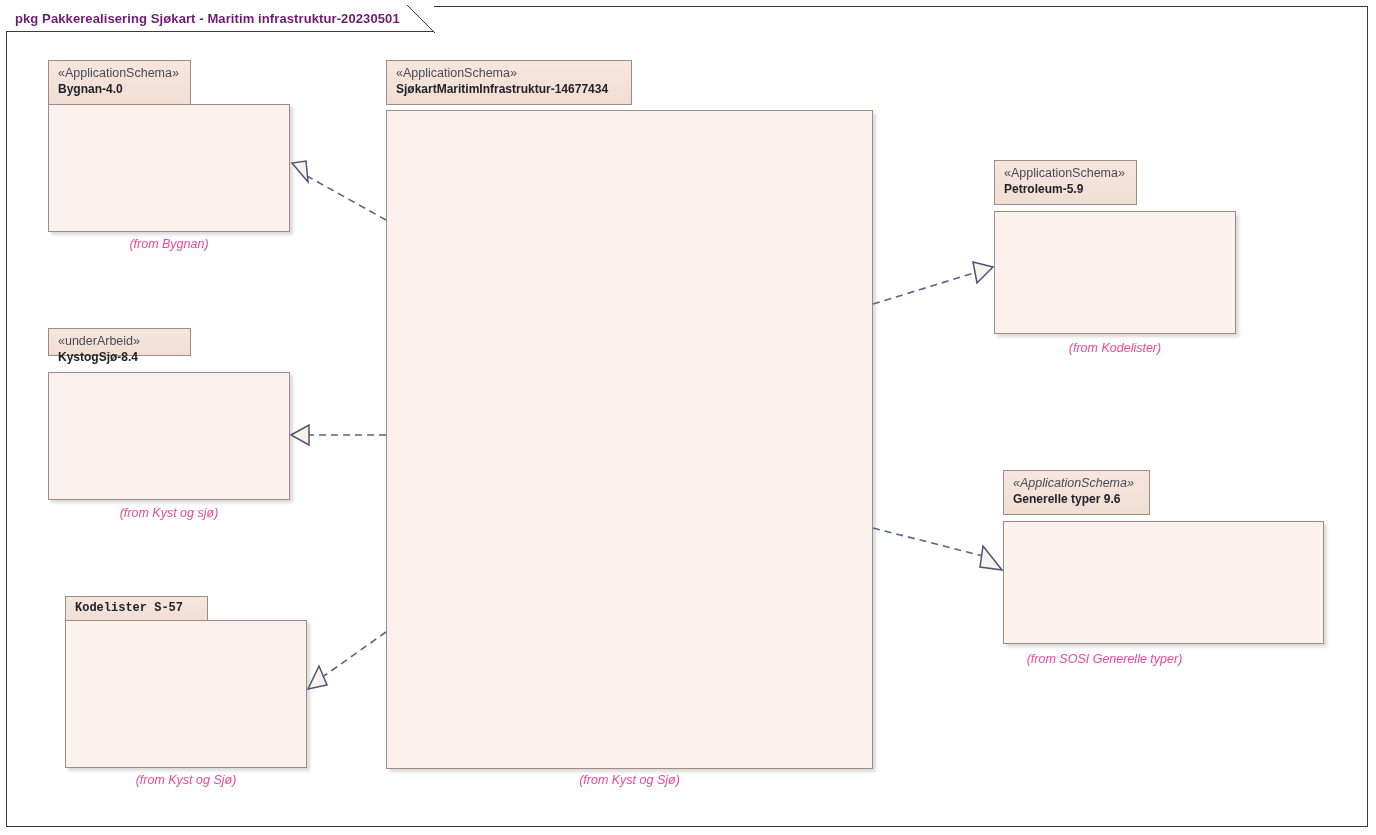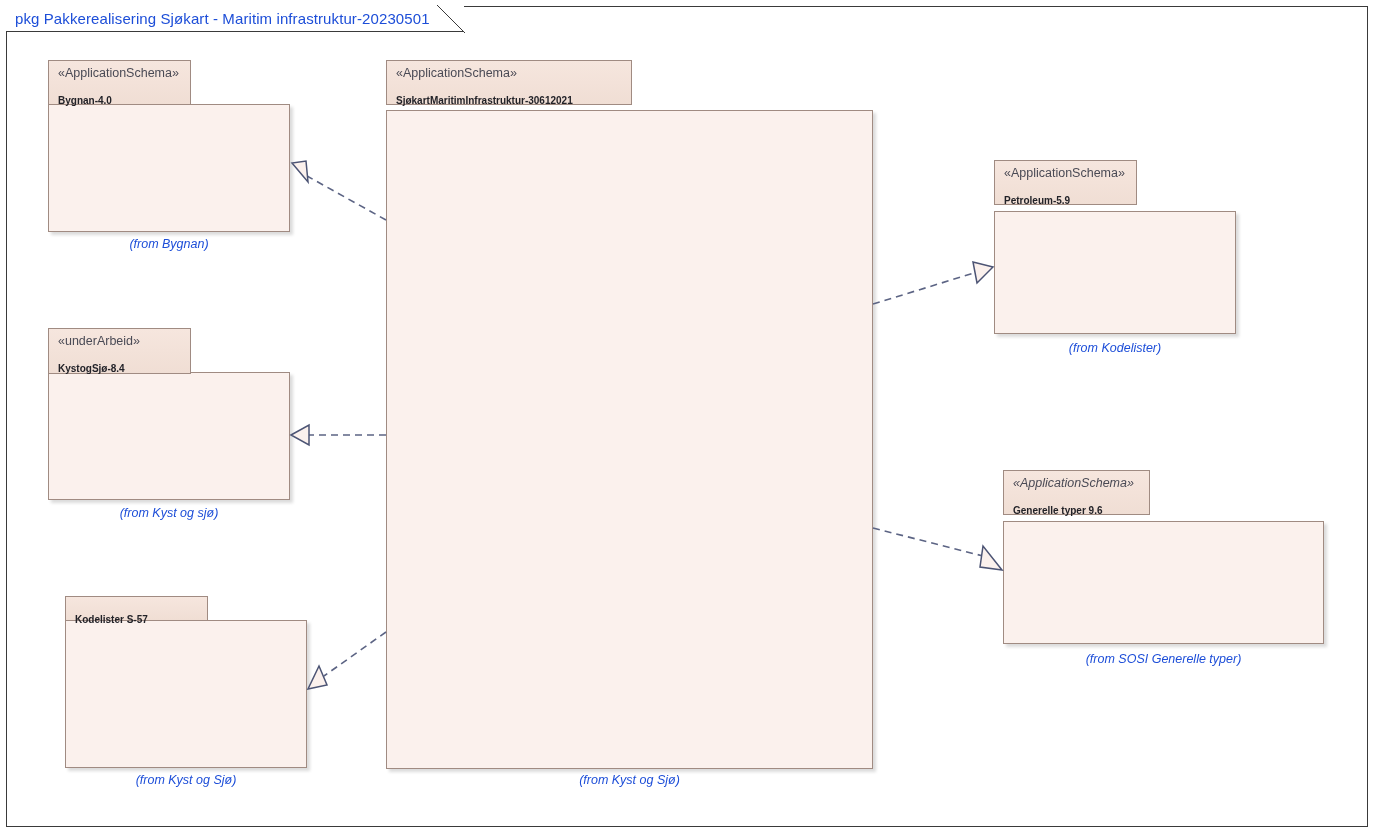--- a/index.html
+++ b/index.html
@@ -59,23 +59,23 @@
     content: "";
     position: absolute;
     right: -1px;
     top: -1px;
     width: 28px;
     height: 28px;
     background:
       linear-gradient(to top right, transparent calc(50% - 0.7px), #3a3a3a calc(50% - 0.7px), #3a3a3a calc(50% + 0.7px), transparent calc(50% + 0.7px));
   }
   .frame-title {
-    font-size: 15px;
-    font-weight: normal;
-    color: #1d4ed8;
+    font-size: 13px;
+    font-weight: bold;
+    color: #701a75;
     white-space: nowrap;
     letter-spacing: 0.1px;
   }
 
   
   .pkg { position: absolute; }
 
   .pkg-tab {
     position: absolute;
     left: 0;
@@ -95,32 +95,31 @@
     box-shadow: 3px 3px 3px rgba(0,0,0,0.14);
   }
   .pkg-stereo {
     font-size: 12.5px;
     color: #4a4a55;
     line-height: 15px;
     white-space: nowrap;
   }
   .pkg-stereo.italic { font-style: italic; }
   .pkg-name {
-    font-size: 10px;
+    font-size: 12px;
     font-weight: bold;
     color: #222228;
     line-height: 16px;
     white-space: nowrap;
-    margin-top: 12px;
   }
   .pkg-caption {
     position: absolute;
     font-size: 12.5px;
     font-style: italic;
-    color: #1d4ed8;
+    color: #ec4899;
     white-space: nowrap;
     text-align: center;
     z-index: 4;
   }
 
   
   .conn-layer {
     position: absolute;
     left: 0; top: 0;
     width: 1376px;
@@ -158,60 +157,60 @@
     <div class="pkg-body" style="left:48px; top:104px; width:242px; height:128px;"></div>
     <div class="pkg-tab" style="left:48px; top:60px; width:143px; height:45px;">
       <div class="pkg-stereo">«ApplicationSchema»</div>
       <div class="pkg-name">Bygnan-4.0</div>
     </div>
     <div class="pkg-caption" style="left:48px; top:237px; width:242px;">(from Bygnan)</div>
   </div>
 
   <div class="pkg">
     <div class="pkg-body" style="left:48px; top:372px; width:242px; height:128px;"></div>
-    <div class="pkg-tab" style="left:48px; top:328px; width:143px; height:46px;">
+    <div class="pkg-tab" style="left:48px; top:328px; width:143px; height:28px;">
       <div class="pkg-stereo">«underArbeid»</div>
       <div class="pkg-name">KystogSjø-8.4</div>
     </div>
     <div class="pkg-caption" style="left:48px; top:506px; width:242px;">(from Kyst og sjø)</div>
   </div>
 
   <div class="pkg">
     <div class="pkg-body" style="left:65px; top:620px; width:242px; height:148px;"></div>
-    <div class="pkg-tab" style="left:65px; top:596px; width:143px; height:25px; padding-top:3px;">
+    <div class="pkg-tab" style="left:65px; top:596px; width:143px; height:25px; padding-top:3px;font-family:Liberation Mono, monospace;">
       <div class="pkg-name">Kodelister S-57</div>
     </div>
     <div class="pkg-caption" style="left:65px; top:773px; width:242px;">(from Kyst og Sjø)</div>
   </div>
 
   <div class="pkg">
     <div class="pkg-body" style="left:386px; top:110px; width:487px; height:659px;"></div>
     <div class="pkg-tab" style="left:386px; top:60px; width:246px; height:45px;">
       <div class="pkg-stereo">«ApplicationSchema»</div>
-      <div class="pkg-name">SjøkartMaritimInfrastruktur-30612021</div>
+      <div class="pkg-name">SjøkartMaritimInfrastruktur-14677434</div>
     </div>
     <div class="pkg-caption" style="left:386px; top:773px; width:487px;">(from Kyst og Sjø)</div>
   </div>
 
   <div class="pkg">
     <div class="pkg-body" style="left:994px; top:211px; width:242px; height:123px;"></div>
     <div class="pkg-tab" style="left:994px; top:160px; width:143px; height:45px;">
       <div class="pkg-stereo">«ApplicationSchema»</div>
       <div class="pkg-name">Petroleum-5.9</div>
     </div>
     <div class="pkg-caption" style="left:994px; top:341px; width:242px;">(from Kodelister)</div>
   </div>
 
   <div class="pkg">
     <div class="pkg-body" style="left:1003px; top:521px; width:321px; height:123px;"></div>
     <div class="pkg-tab" style="left:1003px; top:470px; width:147px; height:45px;">
       <div class="pkg-stereo italic">«ApplicationSchema»</div>
       <div class="pkg-name">Generelle typer 9.6</div>
     </div>
-    <div class="pkg-caption" style="left:1003px; top:652px; width:321px;">(from SOSI Generelle typer)</div>
+    <div class="pkg-caption" style="left:944px; top:652px; width:321px;">(from SOSI Generelle typer)</div>
   </div>
 
   <svg class="conn-layer" viewBox="0 0 1376 835" width="1376" height="835">
 
     <g>
       <line class="conn-line" x1="386" y1="220" x2="307" y2="176"></line>
       <polygon class="conn-head" points="292,163 308,182 306,161"></polygon>
     </g>
 
     <g>

